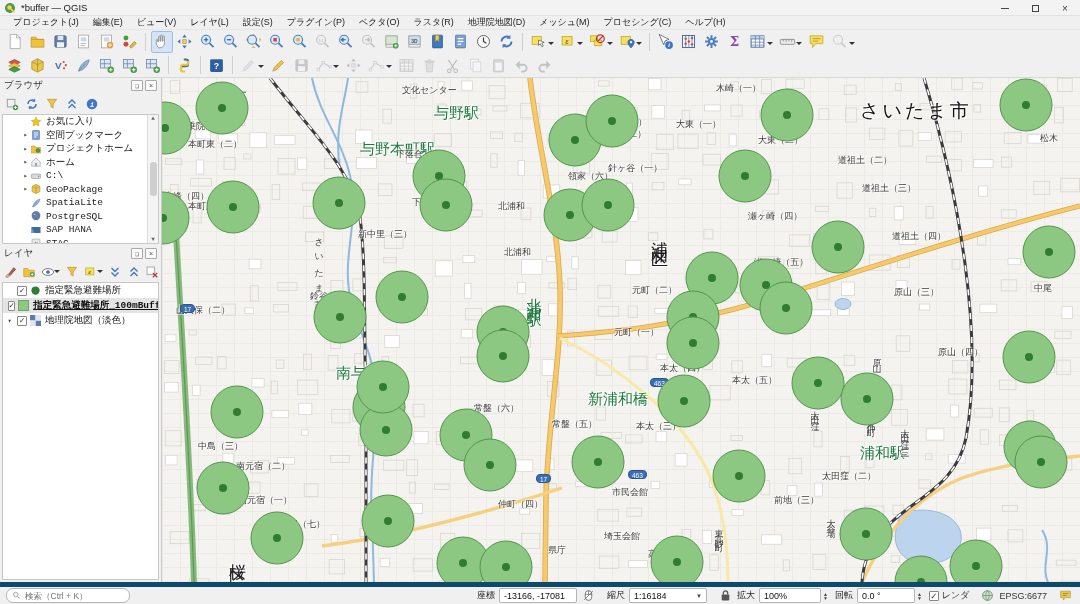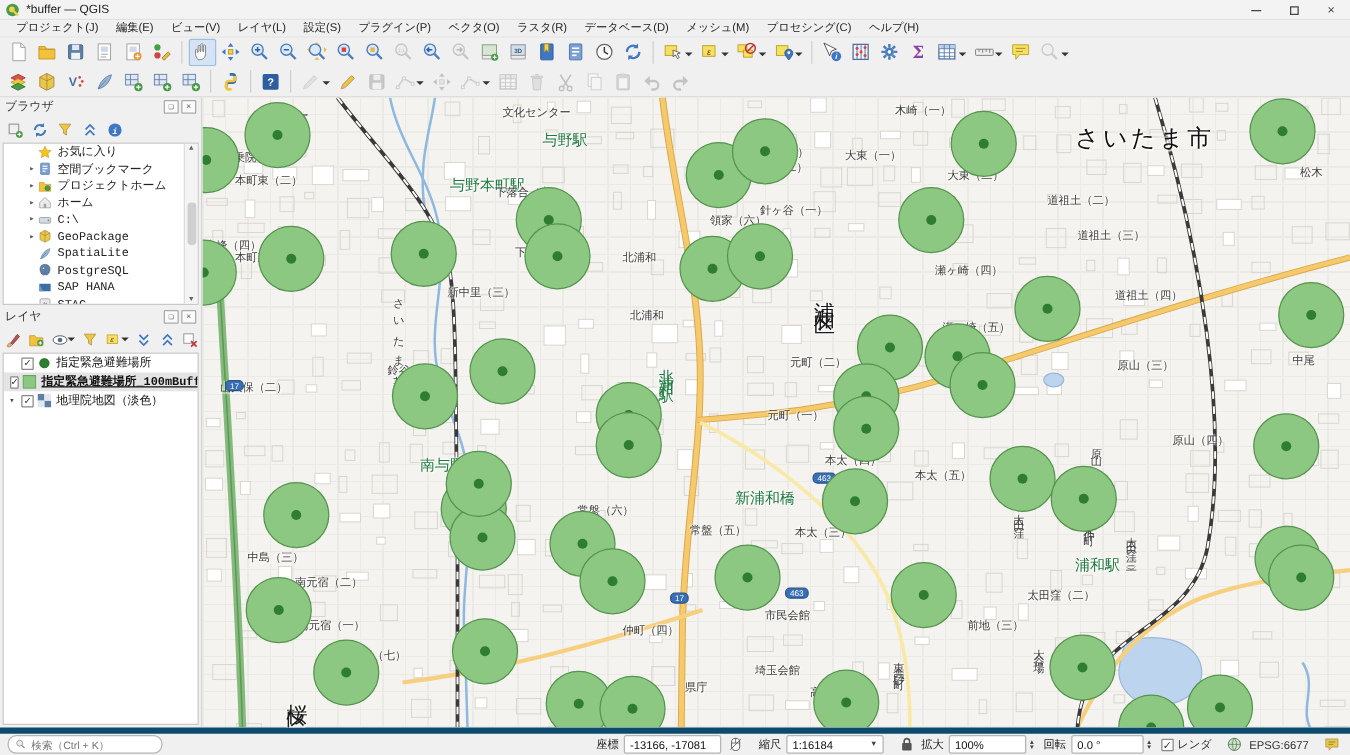--- a/index.html
+++ b/index.html
@@ -72,21 +72,21 @@
   .map-area { position:absolute; left:162px; top:78px; right:0; bottom:22px; overflow:hidden;
     background:
       repeating-linear-gradient(0deg,#eceae4 0 1px,transparent 1px 14px),
       repeating-linear-gradient(90deg,#eceae4 0 1px,transparent 1px 18px),
       #f4f3ef; }
   .map-area svg.base, .map-area svg.buf { position:absolute; left:0; top:0; }
   .map-labels { position:absolute; left:0; top:0; width:918px; height:504px; z-index:2; pointer-events:none; }
   svg.buf { z-index:3; }
   .mlabel { position:absolute; color:#3c3c3c; font-size:9px; white-space:nowrap;
     text-shadow:1px 1px 1px #fff,-1px -1px 1px #fff; }
-  .mlabel.st { color:#1d7a3f; font-size:12px; }
+  .mlabel.st { color:#1d7a3f; font-size:15px; }
   .mlabel.big { color:#1b1b1b; font-size:17px; letter-spacing:4px; }
   .mlabel.city { color:#111; font-size:19px; letter-spacing:3px; }
   .mlabel.vert { writing-mode:vertical-rl; letter-spacing:5px; }
   .shield { position:absolute; background:#3b6fb5; color:#fff; font-size:6.5px; line-height:9px; height:9px;
     padding:0 3px; border-radius:4px; border:1px solid #2a548c; }
 
   
   .statusbar { position:absolute; left:0; bottom:0; right:0; height:22px; background:#f0f0f0;
     border-top:5px solid #0c4a6e; display:flex; align-items:center; font-size:9px; color:#333; }
   .searchbox { display:flex; align-items:center; width:124px; height:15px; background:#fff;
@@ -464,21 +464,21 @@
 
   <div class="menubar" id="menubar">
       <span class="menu">プロジェクト(J)</span>
       <span class="menu">編集(E)</span>
       <span class="menu">ビュー(V)</span>
       <span class="menu">レイヤ(L)</span>
       <span class="menu">設定(S)</span>
       <span class="menu">プラグイン(P)</span>
       <span class="menu">ベクタ(O)</span>
       <span class="menu">ラスタ(R)</span>
-      <span class="menu">データベース(D)</span>
+      <span class="menu">地理院地図(D)</span>
       <span class="menu">メッシュ(M)</span>
       <span class="menu">プロセシング(C)</span>
       <span class="menu">ヘルプ(H)</span>
     </div>
 
   <div class="tbar" id="toolbar-main">
       <div class="tbtn">
         <svg>
           <use href="#i-doc"></use>
         </svg>
@@ -1388,21 +1388,21 @@
         <div class="mlabel  vert" style="left: 708px; top: 274px;">原山</div>
         <div class="mlabel " style="left: 660px; top: 392px;">太田窪（二）</div>
         <div class="mlabel  vert" style="left: 646px; top: 326px;">太田窪</div>
         <div class="mlabel  vert" style="left: 736px; top: 344px;">太田窪（三）</div>
         <div class="mlabel  vert" style="left: 662px; top: 434px;">大谷場</div>
         <div class="mlabel " style="left: 498px; top: 284px;">本太（四）</div>
         <div class="mlabel " style="left: 570px; top: 296px;">本太（五）</div>
         <div class="mlabel " style="left: 474px; top: 342px;">本太（三）</div>
         <div class="mlabel  vert" style="left: 618px; top: 206px;">駒場</div>
         <div class="mlabel " style="left: 336px; top: 420px;">仲町（四）</div>
-        <div class="mlabel " style="left: 300px; top: 324px;">常盤（六）</div>
+        <div class="mlabel " style="left: 312px; top: 324px;">常盤（六）</div>
         <div class="mlabel " style="left: 390px; top: 340px;">常盤（五）</div>
         <div class="mlabel " style="left: 486px; top: 470px;">高砂（二）</div>
         <div class="mlabel " style="left: 442px; top: 452px;">埼玉会館</div>
         <div class="mlabel " style="left: 450px; top: 408px;">市民会館</div>
         <div class="mlabel " style="left: 386px; top: 466px;">県庁</div>
         <div class="mlabel " style="left: 14px; top: 226px;">山久保（二）</div>
         <div class="mlabel " style="left: 148px; top: 212px;">鈴谷（五）</div>
         <div class="mlabel  vert" style="left: 150px; top: 154px;">さいたま芸術劇場</div>
         <div class="mlabel " style="left: 196px; top: 150px;">新中里（三）</div>
         <div class="mlabel " style="left: 118px; top: 440px;">西堀（七）</div>

